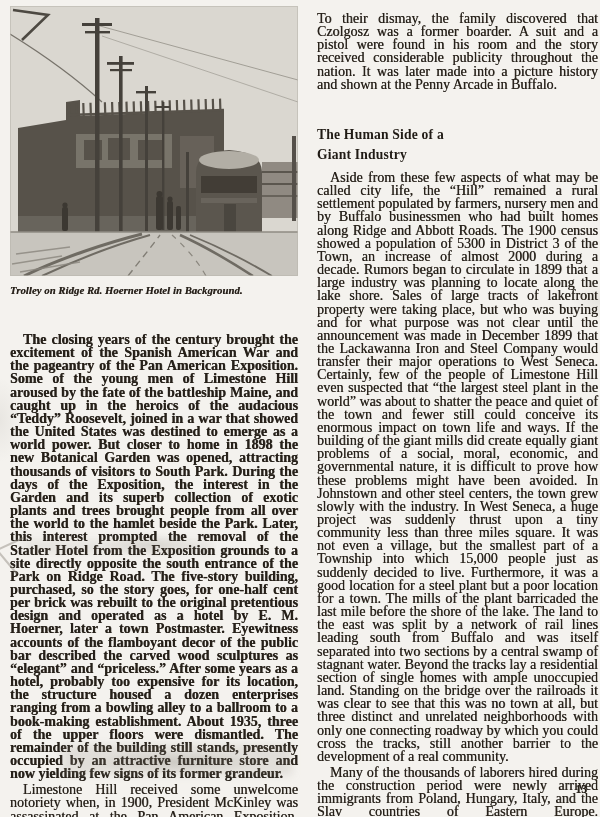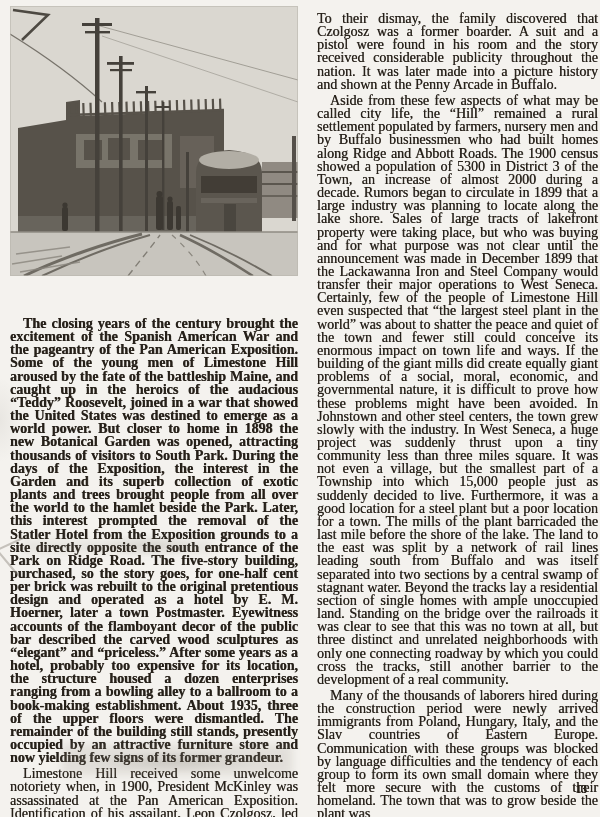--- a/index.html
+++ b/index.html
@@ -142,29 +142,34 @@
           <rect x="52" y="201" width="6" height="24" rx="2"></rect>
           <rect x="146" y="190" width="7" height="34" rx="2.5"></rect>
           <rect x="157" y="195" width="6" height="29" rx="2"></rect>
           <rect x="166" y="200" width="5" height="24" rx="2"></rect>
           <circle cx="55" cy="199" r="2.6"></circle>
           <circle cx="149.5" cy="188" r="3"></circle>
           <circle cx="160" cy="193" r="2.6"></circle>
         </g>
         <rect x="0.5" y="0.5" width="287" height="269" fill="none" stroke="#b9b5ae" stroke-width="1" opacity="0.6"></rect>
       </svg>
+      <figcaption>Trolley on Ridge Rd. Hoerner Hotel in Background.</figcaption>
     </figure>
 
     <p class="para indent first-after-photo">The closing years of the century brought the excitement of the Spanish American War and the pageantry of the Pan American Exposition. Some of the young men of Limestone Hill aroused by the fate of the battleship Maine, and caught up in the heroics of the audacious “Teddy” Roosevelt, joined in a war that showed the United States was destined to emerge as a world power. But closer to home in 1898 the new Botanical Garden was opened, attracting thousands of visitors to South Park. During the days of the Exposition, the interest in the Garden and its superb collection of exotic plants and trees brought people from all over the world to the hamlet beside the Park. Later, this interest prompted the removal of the Statler Hotel from the Exposition grounds to a site directly opposite the south entrance of the Park on Ridge Road. The five-story building, purchased, so the story goes, for one-half cent per brick was rebuilt to the original pretentious design and operated as a hotel by E. M. Hoerner, later a town Postmaster. Eyewitness accounts of the flamboyant decor of the public bar described the carved wood sculptures as “elegant” and “priceless.” After some years as a hotel, probably too expensive for its location, the structure housed a dozen enterprises ranging from a bowling alley to a ballroom to a book-making establishment. About 1935, three of the upper floors were dismantled. The remainder of the building still stands, presently occupied by an attractive furniture store and now yielding few signs of its former grandeur.</p>
     <p class="para indent">Limestone Hill received some unwelcome notoriety when, in 1900, President McKinley was assassinated at the Pan American Exposition. Identification of his assailant, Leon Czolgosz, led the police to a small cottage set far back from Ridge Road near Center Street.</p>
   </div>
 
   <div class="col col-right">
     <p class="para">To their dismay, the family discovered that Czolgosz was a former boarder. A suit and a pistol were found in his room and the story received considerable publicity throughout the nation. It was later made into a picture history and shown at the Penny Arcade in Buffalo.</p>
 
+    <h2 class="section-heading">
+      <span class="h-line">The Human Side of a</span>
+      <span class="h-line">Giant Industry</span>
+    </h2>
 
     <p class="para indent">Aside from these few aspects of what may be called city life, the “Hill” remained a rural settlement populated by farmers, nursery men and by Buffalo businessmen who had built homes along Ridge and Abbott Roads. The 1900 census showed a population of 5300 in District 3 of the Town, an increase of almost 2000 during a decade. Rumors began to circulate in 1899 that a large industry was planning to locate along the lake shore. Sales of large tracts of lakefront property were taking place, but who was buying and for what purpose was not clear until the announcement was made in December 1899 that the Lackawanna Iron and Steel Company would transfer their major operations to West Seneca. Certainly, few of the people of Limestone Hill even suspected that “the largest steel plant in the world” was about to shatter the peace and quiet of the town and fewer still could conceive its enormous impact on town life and ways. If the building of the giant mills did create equally giant problems of a social, moral, economic, and governmental nature, it is difficult to prove how these problems might have been avoided. In Johnstown and other steel centers, the town grew slowly with the industry. In West Seneca, a huge project was suddenly thrust upon a tiny community less than three miles square. It was not even a village, but the smallest part of a Township into which 15,000 people just as suddenly decided to live. Furthermore, it was a good location for a steel plant but a poor location for a town. The mills of the plant barricaded the last mile before the shore of the lake. The land to the east was split by a network of rail lines leading south from Buffalo and was itself separated into two sections by a central swamp of stagnant water. Beyond the tracks lay a residential section of single homes with ample unoccupied land. Standing on the bridge over the railroads it was clear to see that this was no town at all, but three distinct and unrelated neighborhoods with only one connecting roadway by which you could cross the tracks, still another barrier to the development of a real community.</p>
     <p class="para indent">Many of the thousands of laborers hired during the construction period were newly arrived immigrants from Poland, Hungary, Italy, and the Slav countries of Eastern Europe. Communication with these groups was blocked by language difficulties and the tendency of each group to form its own small domain where they felt more secure with the customs of their homeland. The town that was to grow beside the plant was</p>
   </div>
 
   <div class="page-number">13</div>
 
   <svg class="margin-mark" width="30" height="40" viewBox="0 0 30 40" aria-hidden="true">
     <polyline points="28,2 2,14 22,38" fill="none" stroke="#8d887e" stroke-width="2.2"></polyline>
   </svg>

